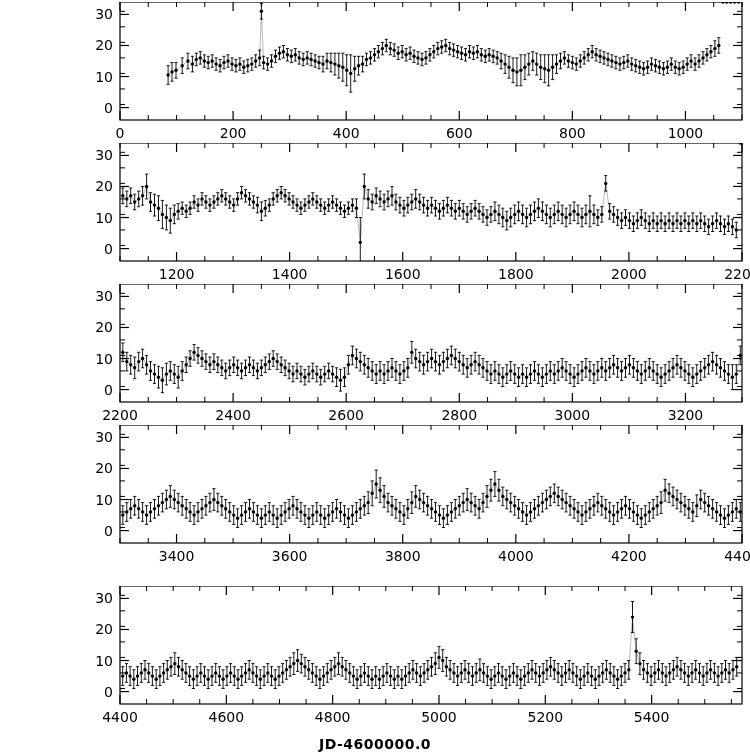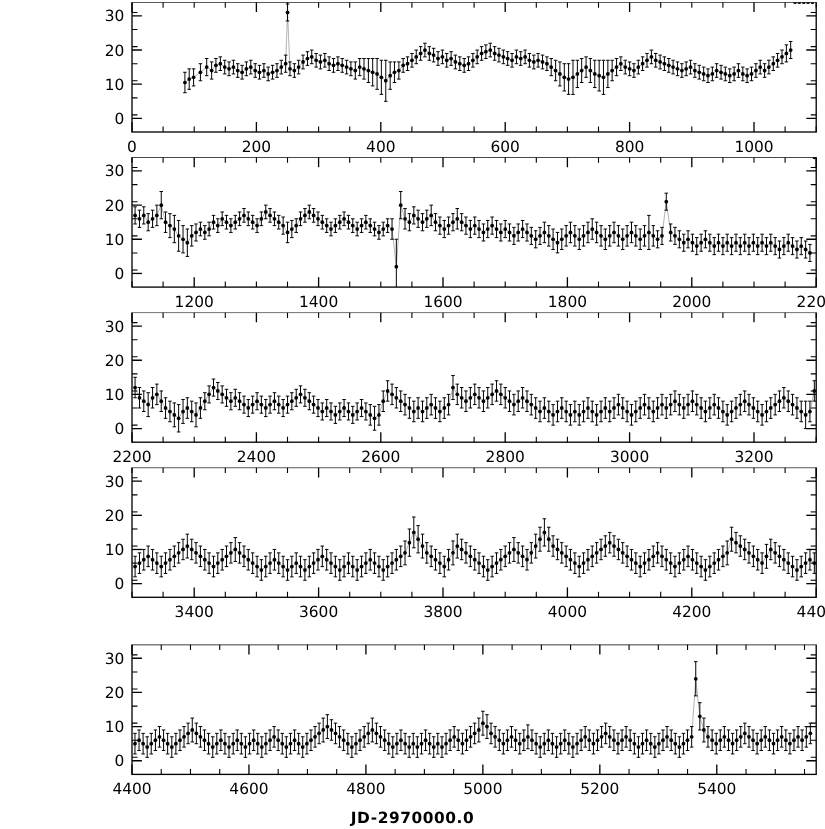--- a/index.html
+++ b/index.html
@@ -1279,14 +1279,14 @@
             <circle cx="721.8" cy="86.9" r="1.7" fill="#000" stroke="none"></circle>
             <circle cx="725.5" cy="83.8" r="1.7" fill="#000" stroke="none"></circle>
             <circle cx="729.2" cy="86.9" r="1.7" fill="#000" stroke="none"></circle>
             <circle cx="733.0" cy="83.8" r="1.7" fill="#000" stroke="none"></circle>
             <circle cx="736.7" cy="80.7" r="1.7" fill="#000" stroke="none"></circle>
           </g>
         </svg>
       </div>
     </div>
 
-  <div class="xlabel">JD-2970000.0</div>
+  <div class="xlabel">JD-4600000.0</div>
 </div>
 
 </body></html>

